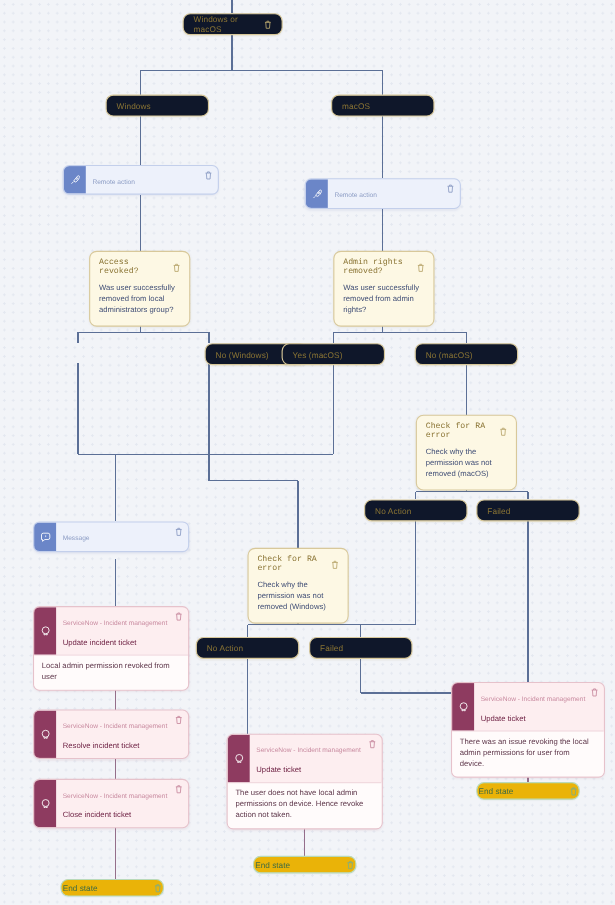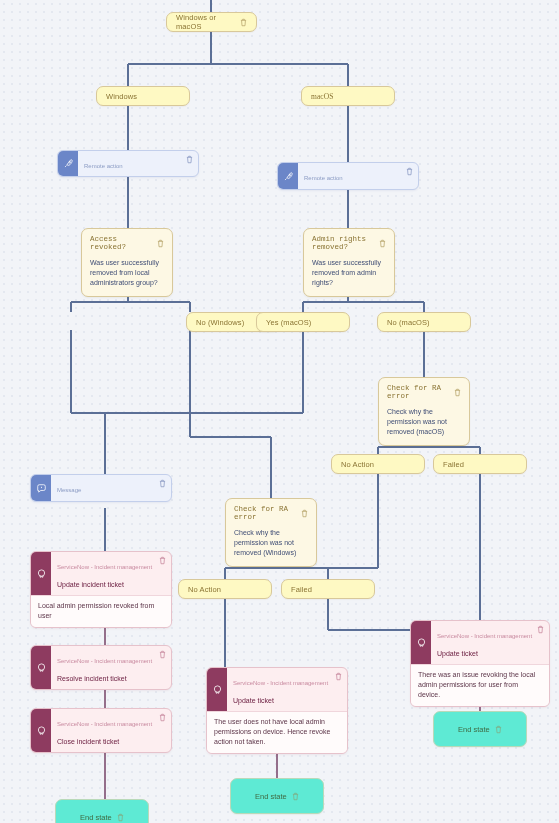--- a/index.html
+++ b/index.html
@@ -28,21 +28,21 @@
     height: 823px;
     pointer-events: none;
   }
   .node {
     position: absolute;
     box-sizing: border-box;
   }
 
   
   .cream {
-    background: #fef9c3;
+    background: #0f172a;
     border: 1px solid #d8c89a;
     border-radius: 7px;
     color: #8a7434;
     font-size: 7.5px;
     display: flex;
     align-items: center;
     padding: 0 9px;
     height: 20px;
     box-shadow: 0 1px 1px rgba(120,100,40,0.05);
   }
@@ -145,29 +145,29 @@
     background: #fffbfb;
     border-top: 1px solid #f0d6dc;
     padding: 5px 7px 6px 7px;
     font-size: 7px;
     line-height: 1.45;
     color: #5c3448;
   }
 
   
   .green {
-    background: #5eead4;
+    background: #eab308;
     border: 1px solid #b9d9b9;
     border-radius: 7px;
     color: #3f6b44;
     font-size: 7.5px;
     display: flex;
     align-items: center;
-    padding: 0 24px;
-    height: 36px;
+    padding: 0 1px;
+    height: 16px;
     box-shadow: 0 1px 1px rgba(40,100,40,0.05);
   }
   .green .label { flex: 1; }
 
   .trash-ico { display: block; }
 </style>
 </head>
 <body>
 
 <div id="canvas">
@@ -239,21 +239,21 @@
       <svg class="trash-ico" width="7" height="9" viewBox="0 0 8 10" fill="none" stroke="#b9a76e" stroke-width="0.9">
           <path d="M1 2.5h6M3 2.5V1.3h2V2.5M1.8 2.5l.5 6.2h3.4l.5-6.2"></path>
         </svg>
     </span>
   </div>
 
   <div class="node cream" style="left:96px; top:86px; width:94px;">
     <span class="label">Windows</span>
   </div>
 
-  <div class="node cream" style="left:301px; top:86px; width:94px;font-family:Liberation Serif, serif;">
+  <div class="node cream" style="left:301px; top:86px; width:94px;">
     <span class="label">macOS</span>
   </div>
 
   <div class="node blue" style="left:57px; top:150px; width:142px; height:27px;">
     <span class="icon">
       <svg width="11" height="11" viewBox="0 0 14 14" fill="none" stroke="#ffffff" stroke-width="1">
           <path d="M4.5 9.5L2.5 11.5M9.8 2.4c1.6-.4 2.2.2 1.8 1.8-.5 2-2.3 4.3-4.2 5.3L5 8.6C6 6.7 8 4.9 9.8 2.4z"></path>
           <circle cx="8.6" cy="5.4" r="1"></circle>
         </svg>
     </span>

